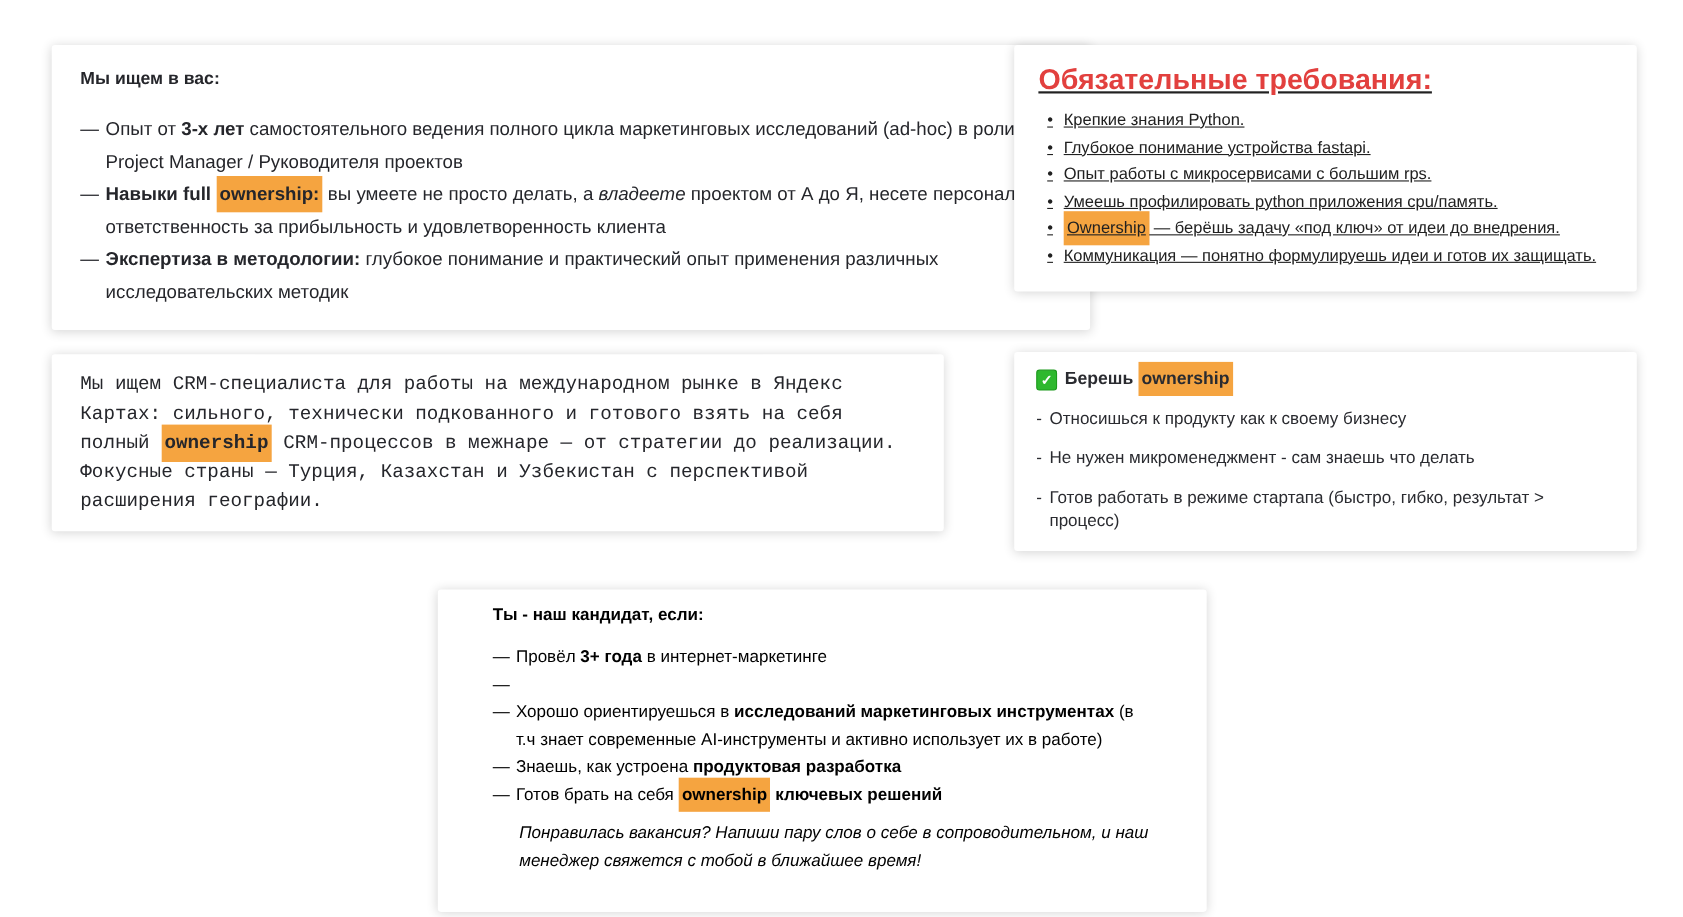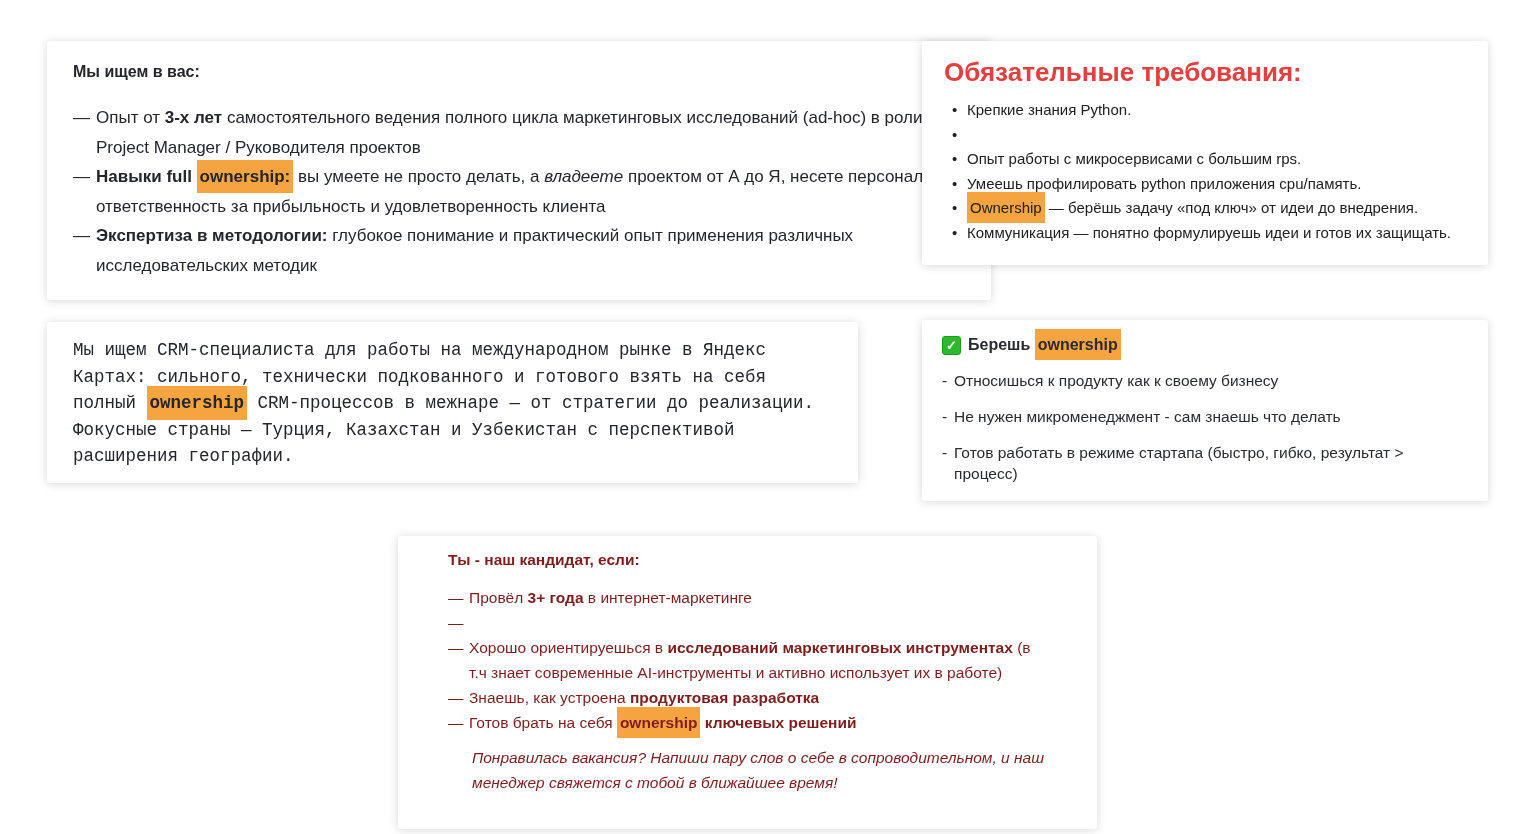--- a/index.html
+++ b/index.html
@@ -16,34 +16,34 @@
     box-shadow:0 1px 10px rgba(0,0,0,0.16);
     box-sizing:border-box;
     overflow:hidden;
   }
   
   #card-we-seek{left:47px;top:41px;width:944px;min-height:224px;padding:22px 26px 20px 26px;color:#25262b;}
   #card-we-seek .card-title{font-weight:700;font-size:16px;line-height:18px;margin:0 0 22px 0;}
   #card-we-seek .dash-item{display:flex;font-size:17px;line-height:29.5px;}
   #card-we-seek .marker{flex:0 0 23px;}
   
-  #card-requirements{left:922px;top:41px;width:566px;min-height:224px;padding:16px 22px 18px 22px;color:#212121;}
+  #card-requirements{left:922px;top:41px;width:566px;min-height:224px;padding:16px 22px 18px 22px;color:#212121;text-decoration:underline;}
   #card-requirements .card-title{font-weight:700;font-size:26px;line-height:30px;margin:0 0 11px 0;color:#e2403e;}
   #card-requirements .bullet-item{display:flex;font-size:15px;line-height:24.5px;padding-left:8px;}
   #card-requirements .marker{flex:0 0 15px;}
   
   #card-crm{left:47px;top:322px;width:811px;min-height:158px;padding:15px 26px 13px 26px;color:#25262b;font-family:Liberation Mono, monospace;}
   #card-crm .para{font-size:17.5px;line-height:26.5px;margin:0;}
   
   #card-ownership{left:922px;top:320px;width:566px;min-height:157px;padding:15px 20px 17px 20px;color:#2a2b30;}
   #card-ownership .card-head{font-size:16px;line-height:20px;font-weight:700;display:flex;align-items:center;gap:7px;margin:0 0 2px 0;}
   #card-ownership .dash-item{display:flex;font-size:15.5px;line-height:21px;margin-top:15px;font-weight:500;}
   #card-ownership .marker{flex:0 0 12px;}
   
-  #card-candidate{left:398px;top:536px;width:699px;min-height:255px;padding:14px 50px 18px 50px;color:#7f1d1d;}
+  #card-candidate{left:398px;top:536px;width:699px;min-height:255px;padding:14px 50px 18px 50px;color:#000000;}
   #card-candidate .card-title{font-weight:700;font-size:15.5px;line-height:19px;margin:0 0 16px 0;}
   #card-candidate .dash-item{display:flex;font-size:15.5px;line-height:25px;}
   #card-candidate .marker{flex:0 0 21px;}
   #card-candidate .footer-note{font-style:italic;font-size:15.5px;line-height:25px;margin-top:10px;margin-left:24px;}
   
   .b{font-weight:700;}
   .i{font-style:italic;text-align:center;}
   .hl{background:#f5a440;padding:7px 3px;}
   
   .check-icon{
@@ -74,20 +74,21 @@
 </section>
 
 <section class="card" id="card-requirements">
   <h2 class="card-title">Обязательные требования:</h2>
   <div class="bullet-item">
     <span class="marker">•</span>
     <span><span>Крепкие знания Python.</span></span>
   </div>
   <div class="bullet-item">
     <span class="marker">•</span>
+    <span><span>Глубокое понимание устройства fastapi.</span></span>
   </div>
   <div class="bullet-item">
     <span class="marker">•</span>
     <span><span>Опыт работы с микросервисами с большим rps.</span></span>
   </div>
   <div class="bullet-item">
     <span class="marker">•</span>
     <span><span>Умеешь профилировать python приложения cpu/память.</span></span>
   </div>
   <div class="bullet-item">

